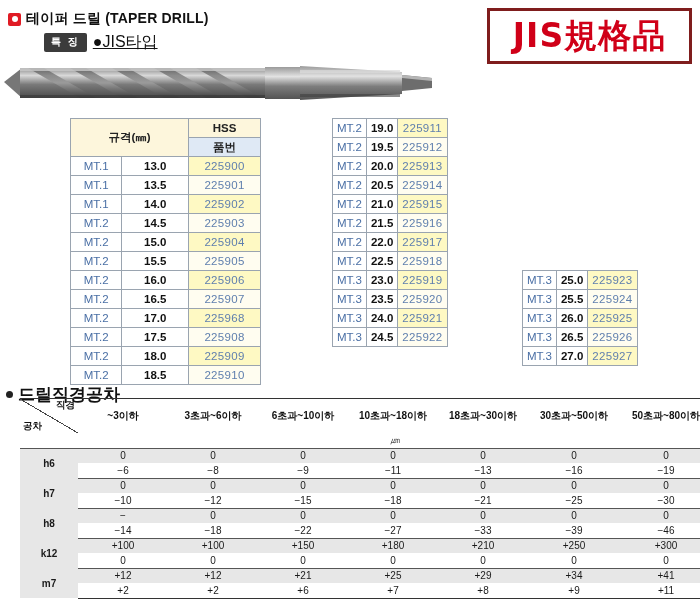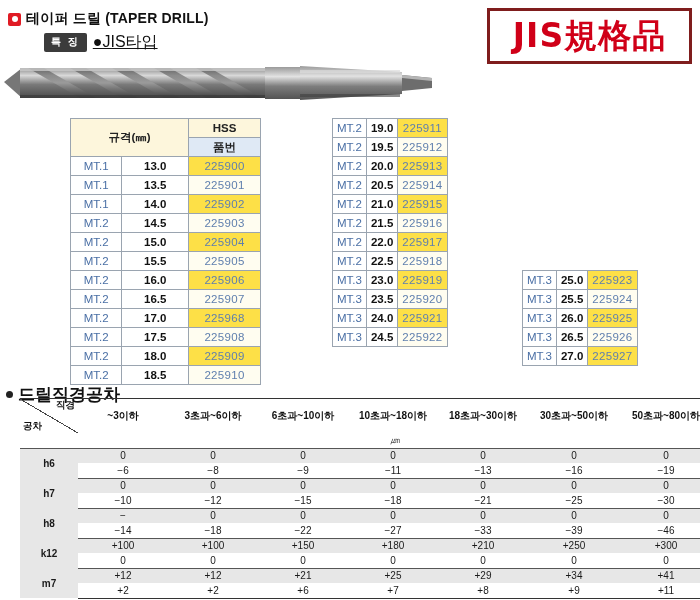--- a/index.html
+++ b/index.html
@@ -78,21 +78,21 @@
     height: 19px;
     padding: 0 4px;
     text-align: center;
     font-family: "Liberation Sans", sans-serif;
   }
   .hdr-size { background: #fdf6dc; font-weight: bold; color: #222; width: 118px; }
   .hdr-hss  { background: #fdf6dc; font-weight: bold; color: #222; }
   .hdr-pum  { background: #dfe9f5; font-weight: bold; color: #222; margin-left: 16px; }
   .c-mt  { color: #4a6fa5; font-size: 10px; text-align: right; padding-right: 2px; width: 34px; }
   .c-dia { color: #111; font-weight: bold; text-align: left; padding-left: 3px; width: 44px; }
-  .c-code{ background: #fde047; color: #5f7fae; width: 72px; letter-spacing: .3px; }
+  .c-code{ background: #fef9c3; color: #5f7fae; width: 72px; letter-spacing: .3px; }
   .row-alt td.c-code { background: #fffdf0; }
 
   .tbl2 { position: absolute; left: 262px; top: 0; }
   .tbl3 { position: absolute; left: 452px; top: 152px; }
 
   
   .tol-title {
     position: absolute; left: 6px; top: 383px;
     font-size: 17px; font-weight: bold; color: #111;
     display: flex; align-items: center; gap: 5px;

